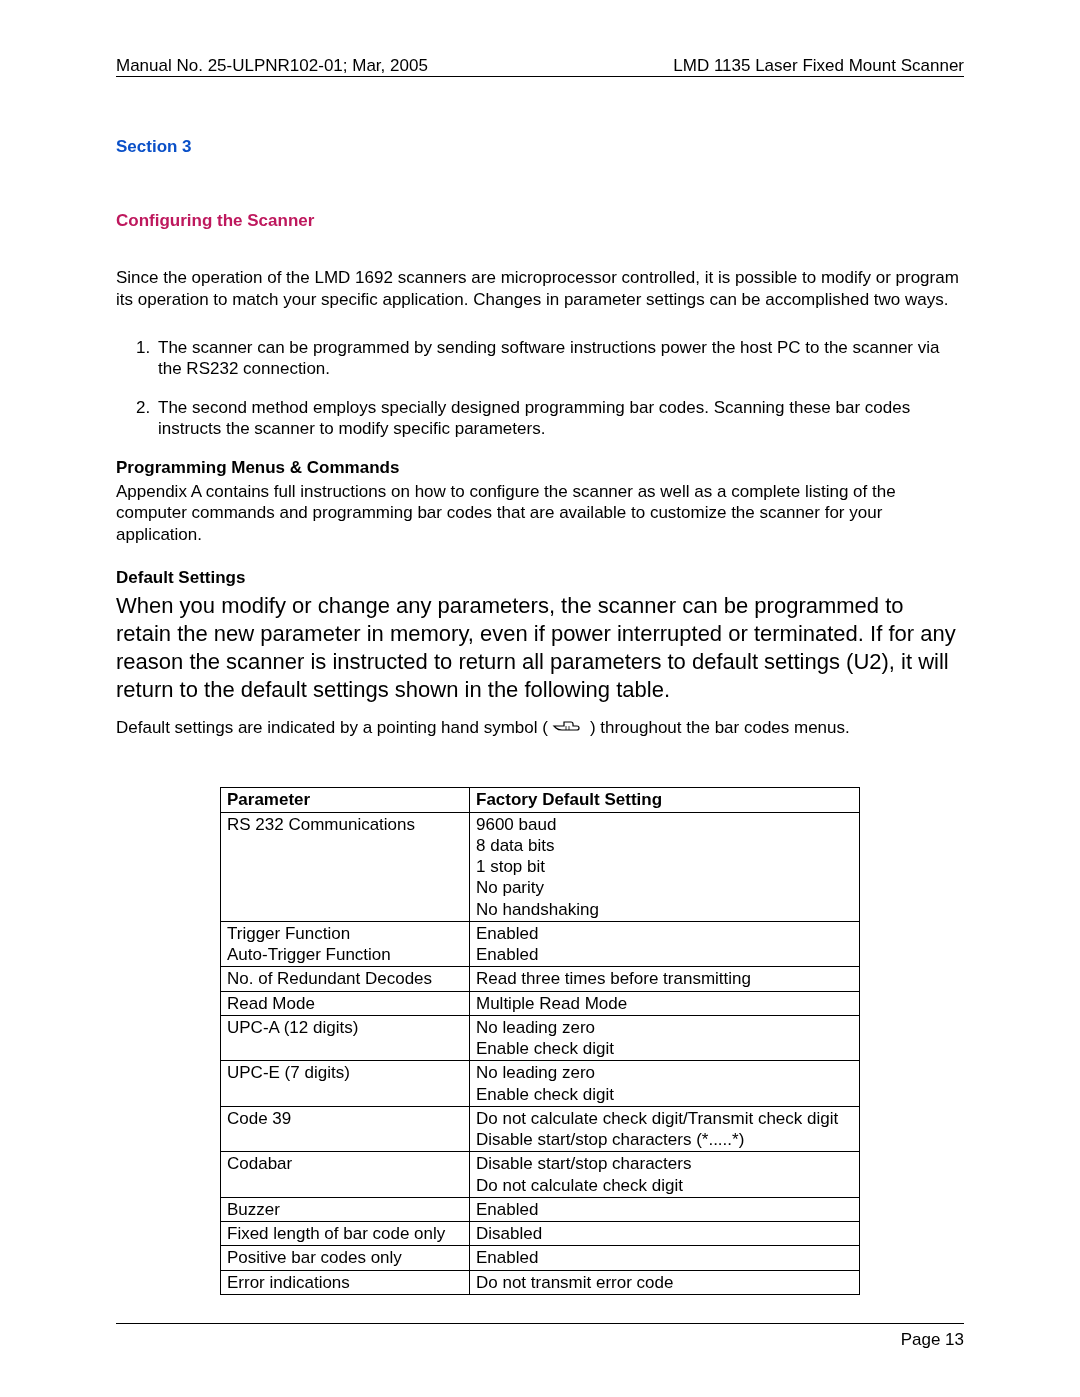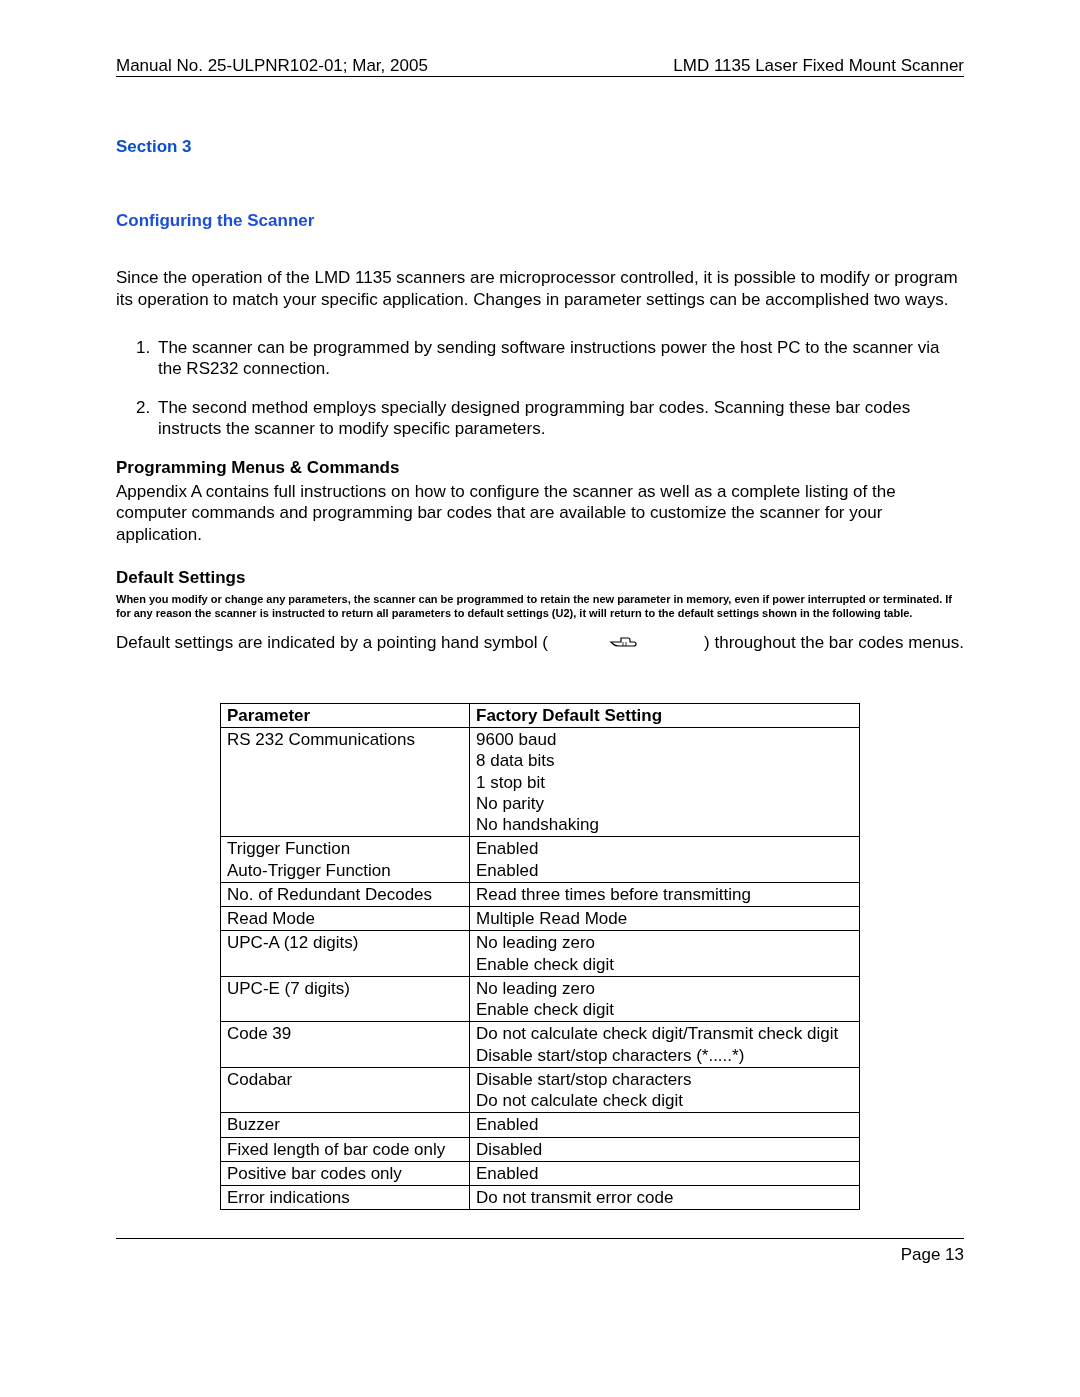--- a/index.html
+++ b/index.html
@@ -22,21 +22,21 @@
     font-size: 17px;
     border-bottom: 1.5px solid #000;
   }
   .section-label {
     color: #0a50c8;
     font-weight: bold;
     font-size: 17px;
     margin-top: 60px;
   }
   .section-title {
-    color: #1d4ed8;
+    color: #be185d;
     font-weight: bold;
     font-size: 17px;
     margin-top: 54px;
   }
   .body-text {
     font-size: 17px;
     line-height: 1.28;
     margin-top: 36px;
   }
   .ol {
@@ -63,33 +63,31 @@
     font-size: 17px;
     line-height: 1.28;
     margin-top: 3px;
   }
   .sub-heading2 {
     font-weight: bold;
     font-size: 17px;
     margin-top: 22px;
   }
   .para-tight {
-    font-size: 11px;
+    font-size: 22px;
     line-height: 1.28;
     margin-top: 4px;
-    font-weight: bold;
   }
   .hand-line {
     font-size: 17px;
     margin-top: 12px;
     display: flex;
     align-items: center;
     flex-wrap: wrap;
     gap: 4px;
-    justify-content: space-between;
   }
   .hand-icon {
     display: inline-block;
     vertical-align: middle;
   }
   .table-wrap {
     margin-top: 48px;
     display: flex;
     justify-content: center;
   }
@@ -130,21 +128,21 @@
 
   <div class="header-row">
     <span>Manual No. 25-ULPNR102-01; Mar, 2005</span>
     <span>LMD 1135 Laser Fixed Mount Scanner</span>
   </div>
 
   <div class="section-label">Section 3</div>
 
   <div class="section-title">Configuring the Scanner</div>
 
-  <div class="body-text">Since the operation of the LMD 1135 scanners are microprocessor controlled, it is possible to modify or program its operation to match your specific application.  Changes in parameter settings can be accomplished two ways.</div>
+  <div class="body-text">Since the operation of the LMD 1692 scanners are microprocessor controlled, it is possible to modify or program its operation to match your specific application.  Changes in parameter settings can be accomplished two ways.</div>
 
   <div class="ol">
     <div class="li">
       <span class="num">1.</span>
       <span class="li-text">The scanner can be programmed by sending software instructions power the host PC to the scanner via the RS232 connection.</span>
     </div>
     <div class="li">
       <span class="num">2.</span>
       <span class="li-text">The second method employs specially designed programming bar codes.  Scanning these bar codes instructs the scanner to modify specific parameters.</span>
     </div>

